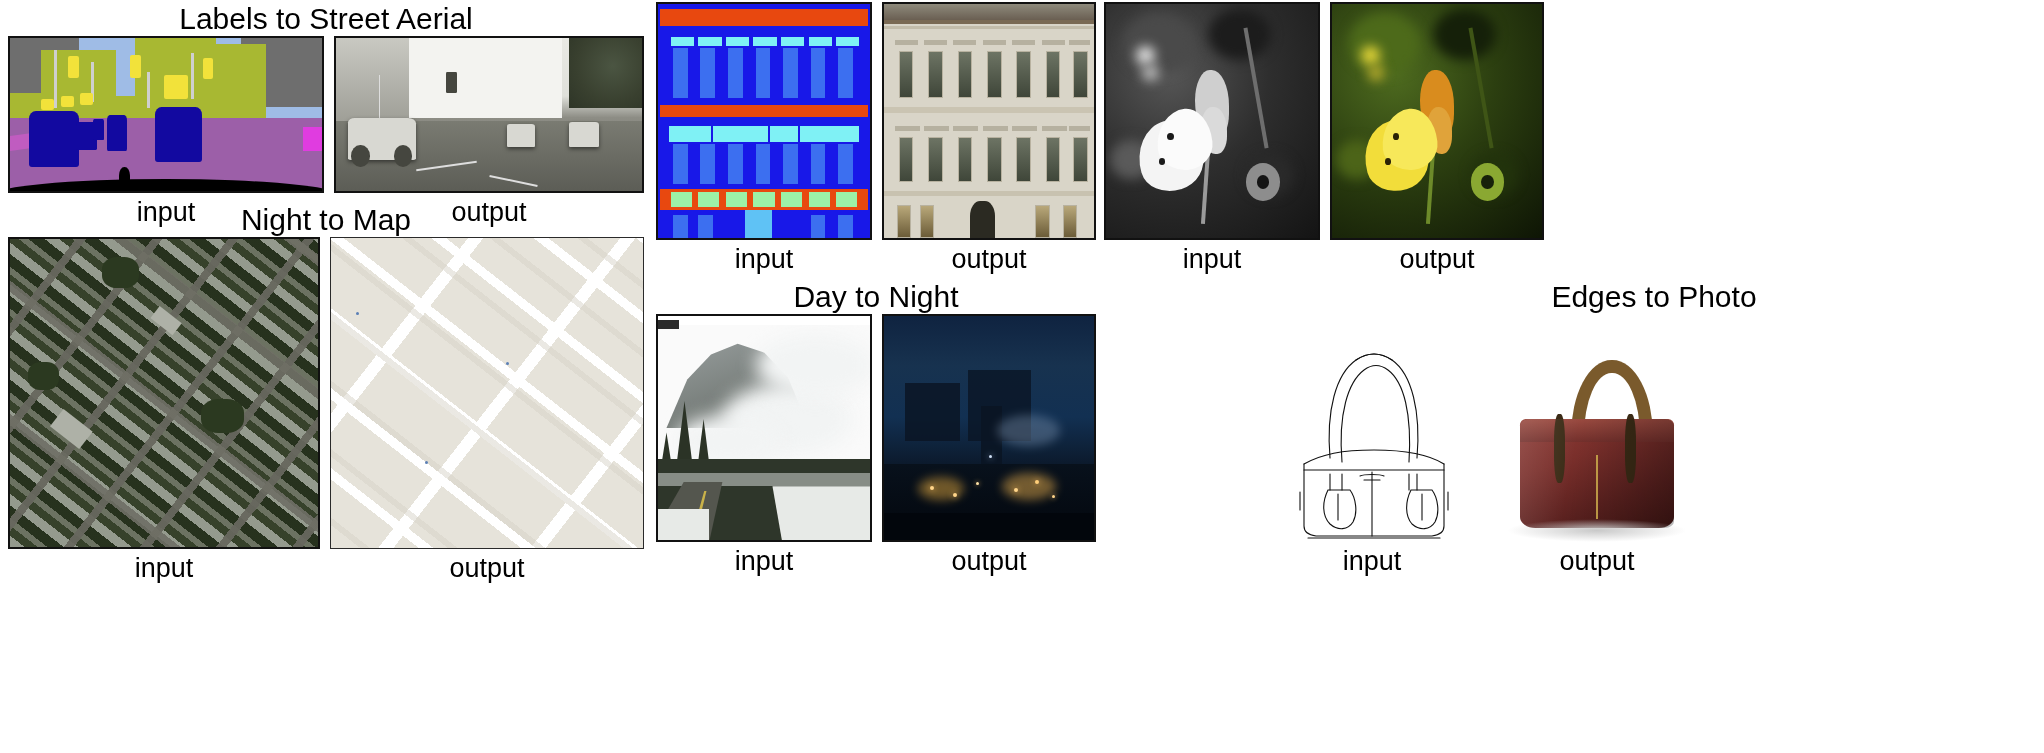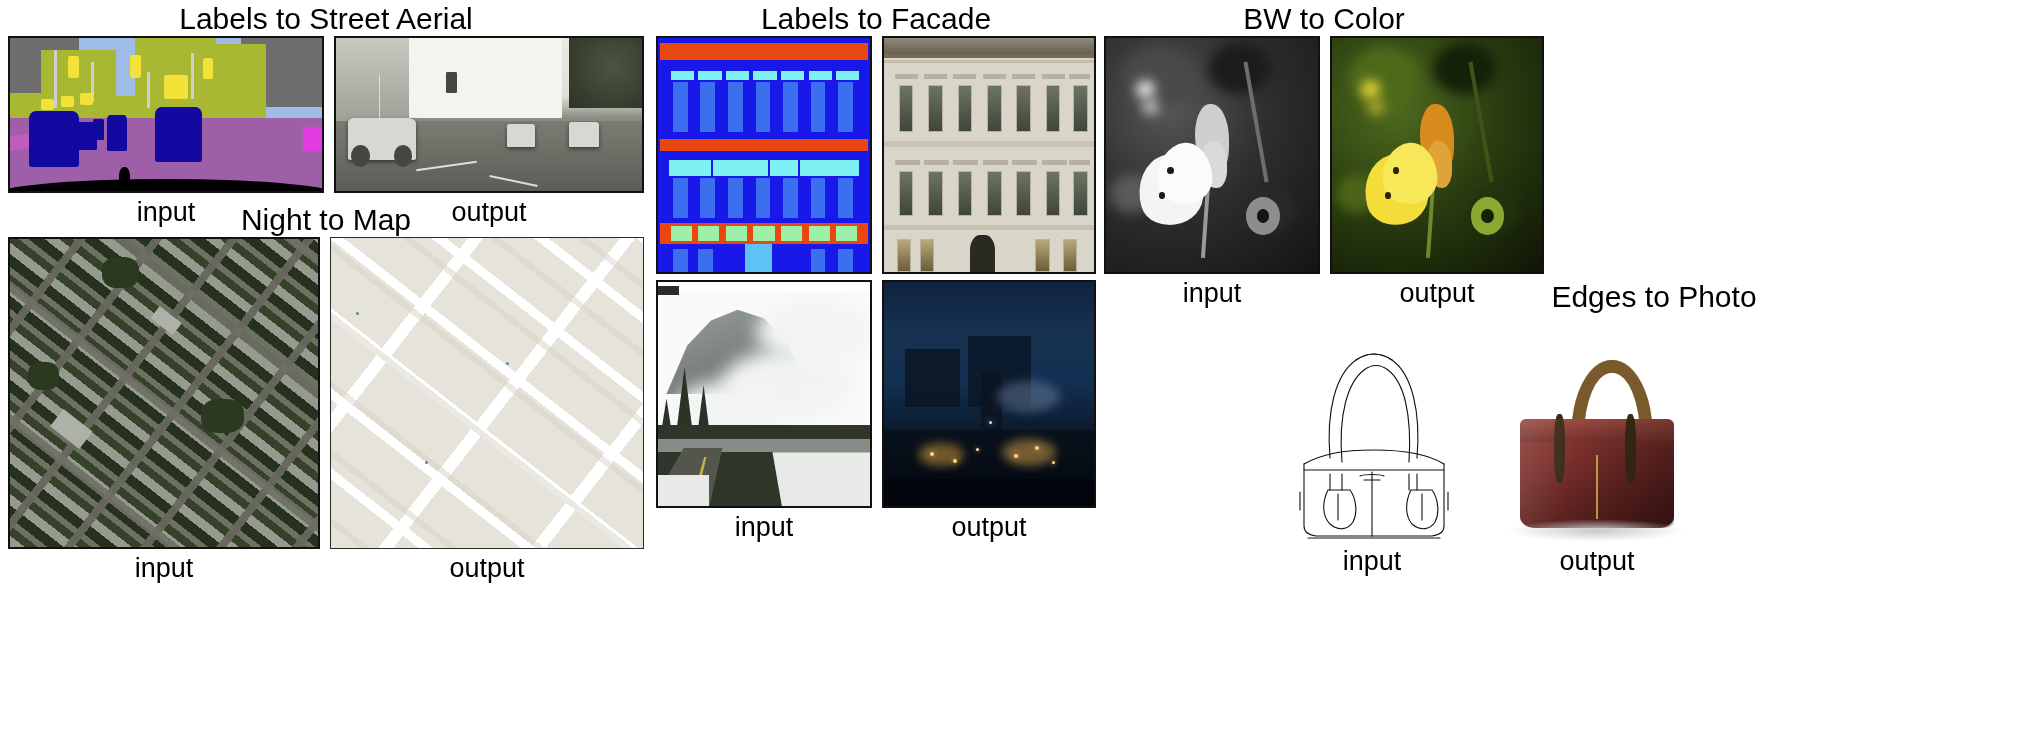--- a/index.html
+++ b/index.html
@@ -241,21 +241,20 @@
         <div class="mbld" style="left:8%;top:24%;width:3px;height:3px;background:#5b7fb5;border-radius:50%;"></div>
         <div class="mbld" style="left:56%;top:40%;width:3px;height:3px;background:#5b7fb5;border-radius:50%;"></div>
         <div class="mbld" style="left:30%;top:72%;width:3px;height:3px;background:#5b7fb5;border-radius:50%;"></div>
       </div>
       <div class="cap">output</div>
     </div>
   </div>
 </div>
 
 <div class="panel" id="p3" style="left:656px;top:2px;width:440px;">
-  <div class="panel-title">Labels to Facade</div>
   <div class="pair">
     <div class="cell" style="width:216px;">
       <div class="imgbox facade-lbl" style="height:238px;">
 
         <div class="fl-band" style="top:2%;height:7.5%;"></div>
 
         <div class="fl-sill" style="left:6%;top:14%;width:11%;height:4%;"></div>
         <div class="fl-sill" style="left:19%;top:14%;width:11%;height:4%;"></div>
         <div class="fl-sill" style="left:32%;top:14%;width:11%;height:4%;"></div>
         <div class="fl-sill" style="left:45%;top:14%;width:11%;height:4%;"></div>
@@ -347,21 +346,20 @@
         <div class="fp-door" style="left:41%;top:84%;width:12%;height:16%;"></div>
         <div class="fp-win" style="left:72%;top:86%;width:7%;height:14%;background:linear-gradient(#b9a87a,#6b5c38);"></div>
         <div class="fp-win" style="left:85%;top:86%;width:7%;height:14%;background:linear-gradient(#b9a87a,#6b5c38);"></div>
       </div>
       <div class="cap">output</div>
     </div>
   </div>
 </div>
 
 <div class="panel" id="p4" style="left:1104px;top:2px;width:440px;">
-  <div class="panel-title">BW to Color</div>
   <div class="pair">
     <div class="cell" style="width:216px;">
       <div class="imgbox bw" style="height:238px;">
         <div class="blob" style="left:8%;top:4%;width:34%;height:26%;background:#4a4a4a;"></div>
         <div class="blob" style="left:48%;top:2%;width:30%;height:22%;background:#1c1c1c;"></div>
         <div class="blob" style="left:14%;top:18%;width:9%;height:8%;background:#e2e2e2;"></div>
         <div class="blob" style="left:17%;top:26%;width:8%;height:7%;background:#bdbdbd;"></div>
         <div class="blob" style="left:2%;top:58%;width:20%;height:17%;background:#5a5a5a;"></div>
         <div class="blob" style="left:66%;top:64%;width:22%;height:18%;background:#2a2a2a;"></div>
         <div class="stalk" style="left:47%;top:32%;height:62%;background:#9a9a9a;transform:rotate(4deg);"></div>
@@ -400,20 +398,21 @@
         <div class="blob" style="left:25%;top:66%;width:3%;height:3%;background:#2a2205;filter:none;"></div>
         <div class="bud" style="left:66%;top:68%;width:16%;height:16%;background:#8aa832;"></div>
         <div class="bud" style="left:71%;top:73%;width:6%;height:6%;background:#17210a;"></div>
       </div>
       <div class="cap">output</div>
     </div>
   </div>
 </div>
 
 <div class="panel" id="p5" style="left:656px;top:280px;width:440px;">
+  <div class="panel-title">Day to Night</div>
   <div class="pair">
     <div class="cell" style="width:216px;">
       <div class="imgbox day" style="height:228px;">
         <div class="fill" style="background:#fafafa;"></div>
         <div class="mtn" style="left:4%;top:10%;width:70%;height:40%;
             background:linear-gradient(160deg,#9aa0a0,#5f6660);
             clip-path:polygon(0% 100%,14% 46%,30% 18%,48% 6%,66% 16%,82% 44%,96% 100%);"></div>
         <div class="fog" style="left:30%;top:30%;width:62%;height:32%;"></div>
         <div class="fog" style="left:8%;top:44%;width:50%;height:24%;"></div>
         <div class="fog" style="left:46%;top:8%;width:56%;height:28%;"></div>

